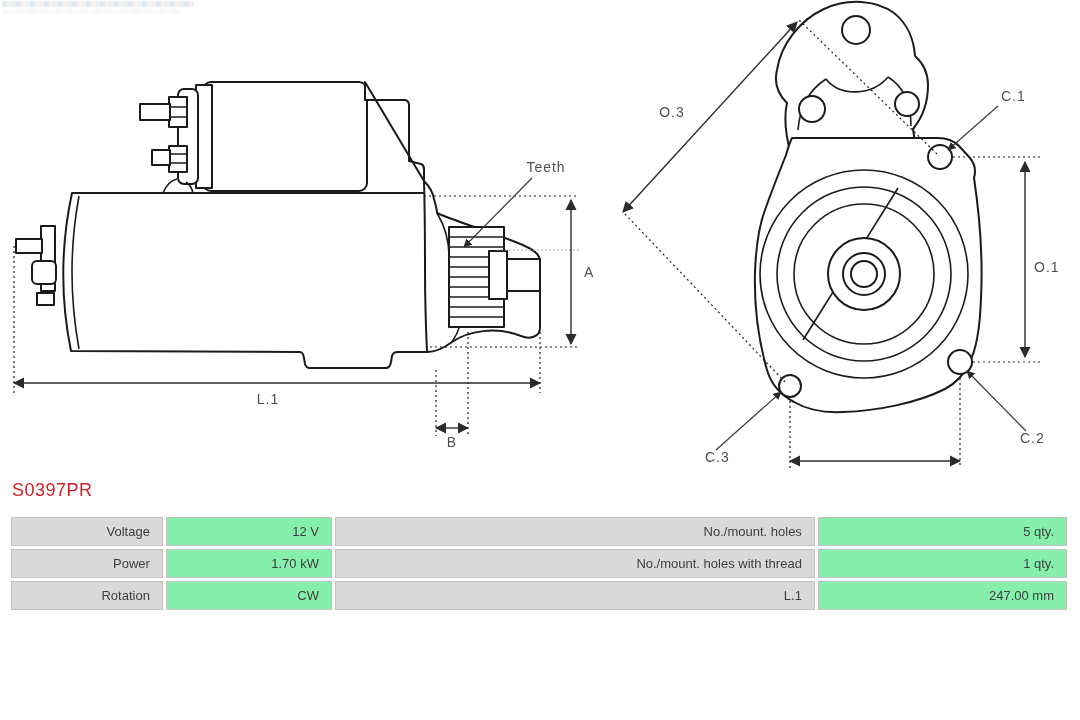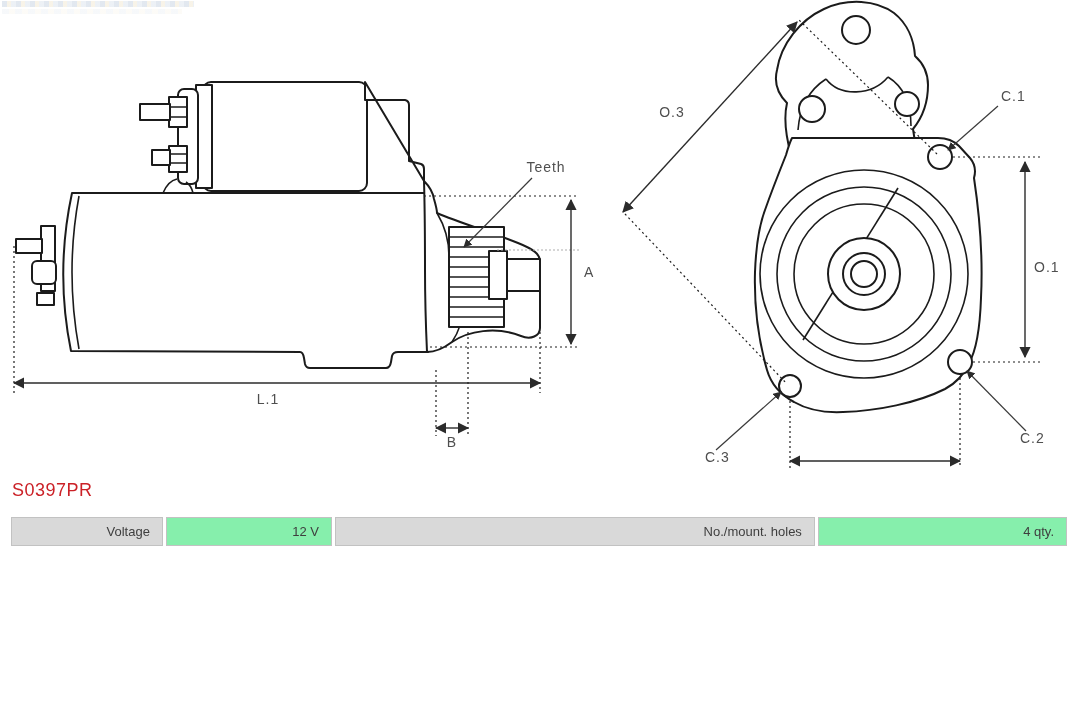--- a/index.html
+++ b/index.html
@@ -169,18 +169,30 @@
         <col style="width:150px">
         <col style="width:164px">
         <col style="width:474px">
         <col style="width:246px">
       </colgroup>
     <tbody>
         <tr>
       <td class="lab">Voltage</td>
       <td class="val">12 V</td>
       <td class="lab">No./mount. holes</td>
-      <td class="val">4 qty.</td>
+      <td class="val">5 qty.</td>
+    </tr>
+    <tr>
+      <td class="lab">Power</td>
+      <td class="val">1.70 kW</td>
+      <td class="lab">No./mount. holes with thread</td>
+      <td class="val">1 qty.</td>
+    </tr>
+    <tr>
+      <td class="lab">Rotation</td>
+      <td class="val">CW</td>
+      <td class="lab">L.1</td>
+      <td class="val">247.00 mm</td>
     </tr>
   </tbody>
     </table>
 
 </div>
 
 </body></html>

